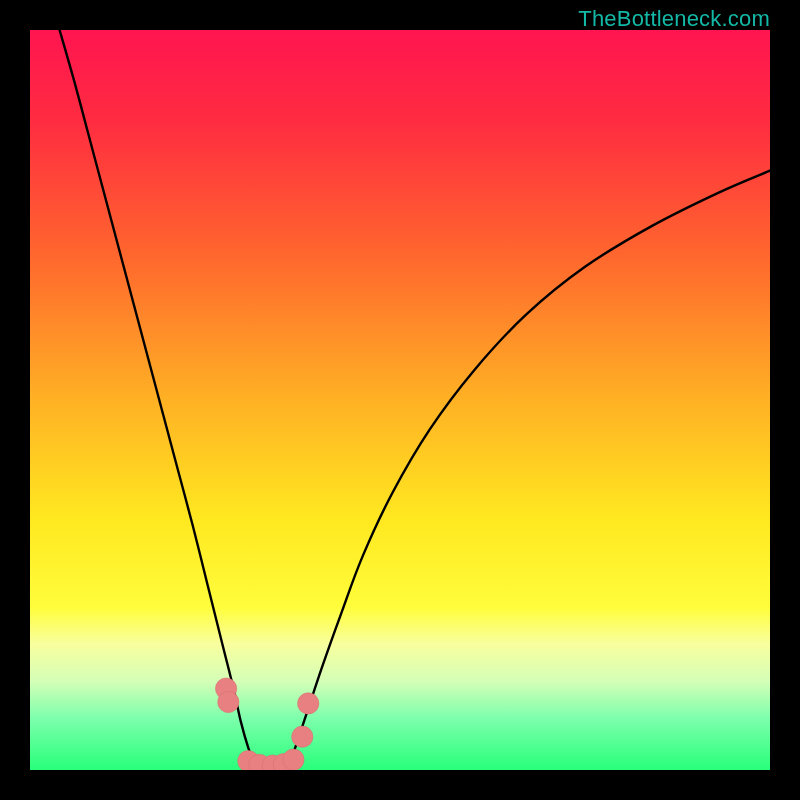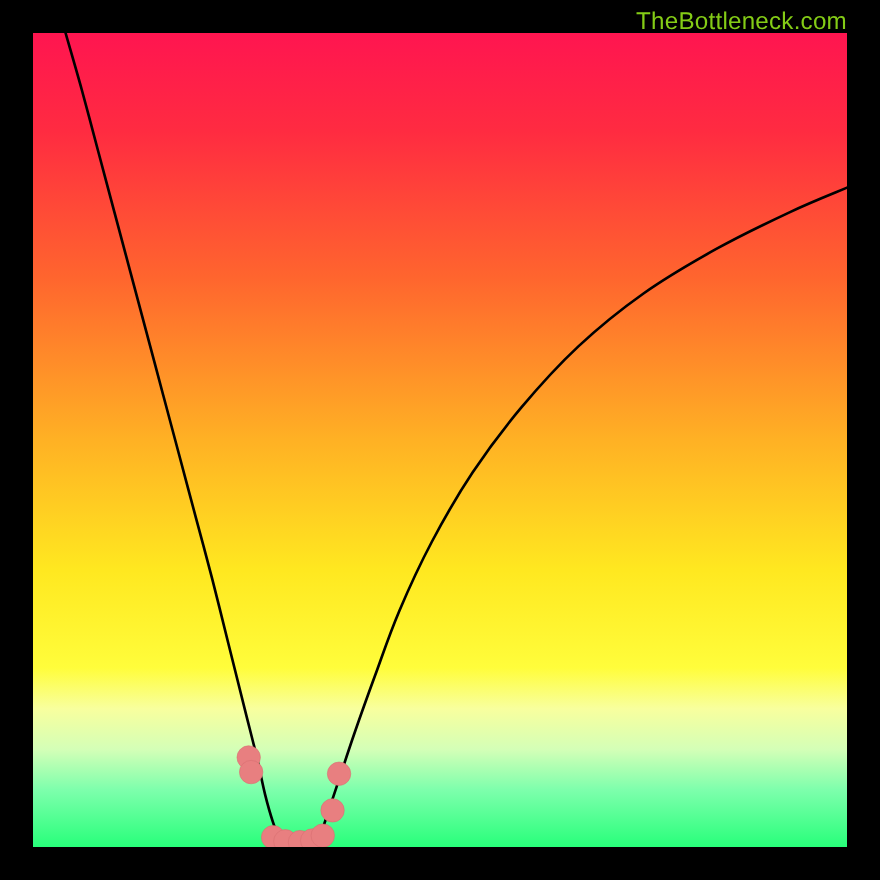--- a/index.html
+++ b/index.html
@@ -31,21 +31,21 @@
     width: 100%;
     height: 100%;
   }
   .watermark {
     position: absolute;
     top: 6px;
     right: 30px;
     font-family: Arial, Helvetica, sans-serif;
     font-size: 22px;
     font-weight: 500;
-    color: #84cc16;
+    color: #14b8a6;
     letter-spacing: 0.2px;
     user-select: none;
   }
   svg.curves {
     position: absolute;
     left: 0;
     top: 0;
     width: 100%;
     height: 100%;
   }

